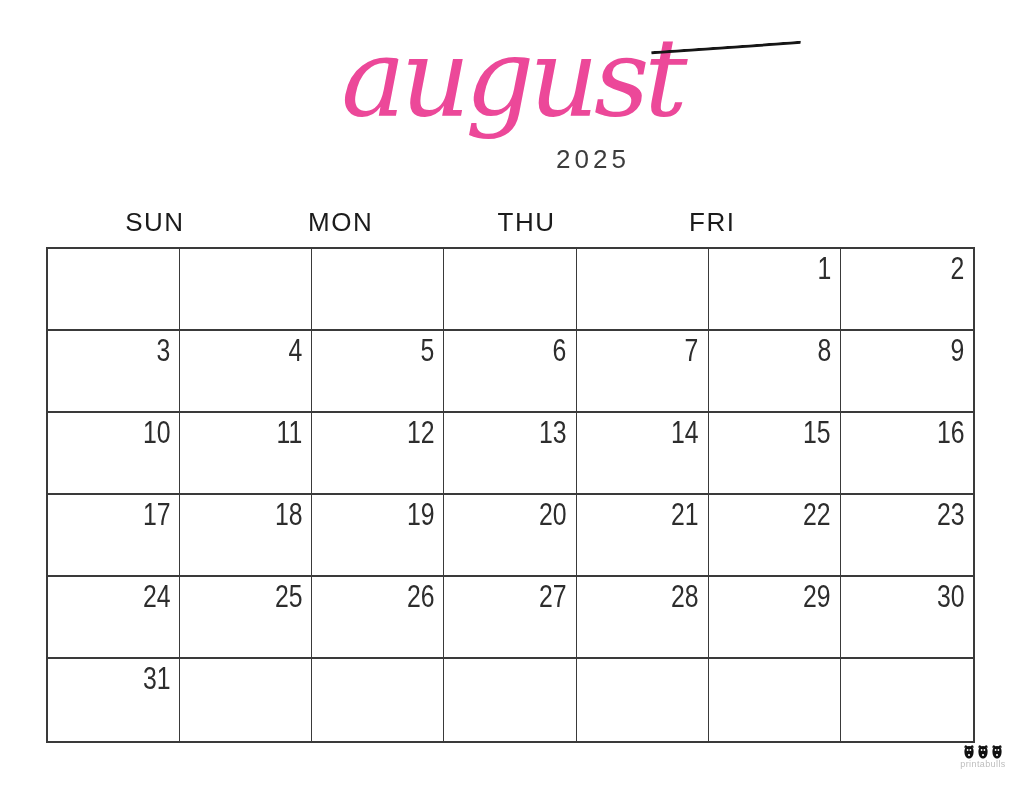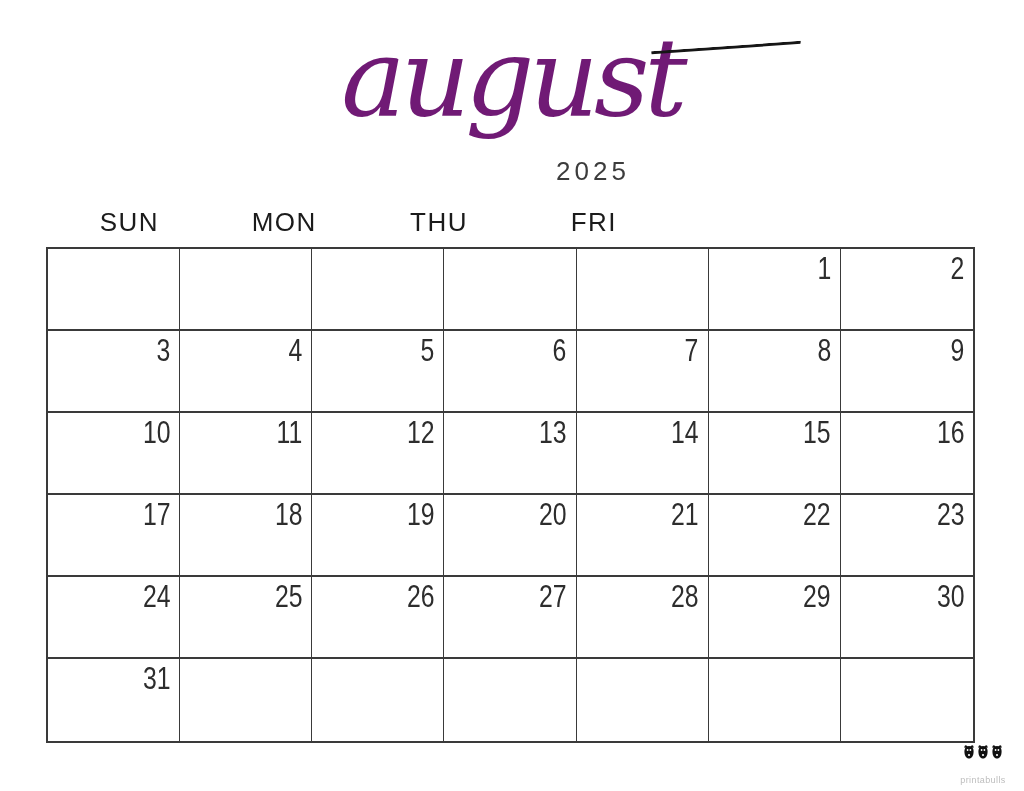--- a/index.html
+++ b/index.html
@@ -14,49 +14,49 @@
   
   .month-title{
     position:absolute;
     top:8px;left:50%;
     transform:translateX(-50%);
     font-family:"DejaVu Serif", serif;
     font-style:italic;
     font-weight:400;
     font-size:108px;
     letter-spacing:-5px;
-    color:#701a75;
+    color:#ec4899;
     line-height:1.3;
     white-space:nowrap;
   }
   .month-title::after{ 
     content:"";
     position:absolute;
     right:-120px;top:38px;
     width:150px;height:34px;
     border-top:3px solid #161616;
     border-radius:0 0 100% 0/0 0 100% 0;
     transform:rotate(-4deg);
   }
   .year-label{
     position:absolute;
-    top:156px;left:556px;
+    top:144px;left:556px;
     font-size:26px;
     font-weight:400;
     letter-spacing:4px;
     color:#3c3c3c;
   }
 
   
   .weekday-row{
     position:absolute;
-    left:52px;top:204px;
+    left:62px;top:204px;
     width:929px;height:38px;
     display:grid;
-    grid-template-columns:repeat(6,1fr);
+    grid-template-columns:repeat(5,1fr);
     align-items:end;
   }
   .weekday-cell{
     text-align:center;
     font-size:26px;
     font-weight:500;
     letter-spacing:1.5px;
     color:#1b1b1b;
     padding-bottom:4px;
   }
@@ -96,21 +96,21 @@
   .watermark{
     position:absolute;
     top:744px;right:12px;
     width:58px;
     text-align:center;
     line-height:1;
   }
   .watermark-logo{display:block;margin:0 auto;}
   .watermark-brand{
     display:block;
-    margin-top:17px;
+    margin-top:1px;
     font-size:9px;
     letter-spacing:0.4px;
     color:#bdbdbd;
   }
 </style>
 </head>
 <body>
 
 <div class="page">
 

